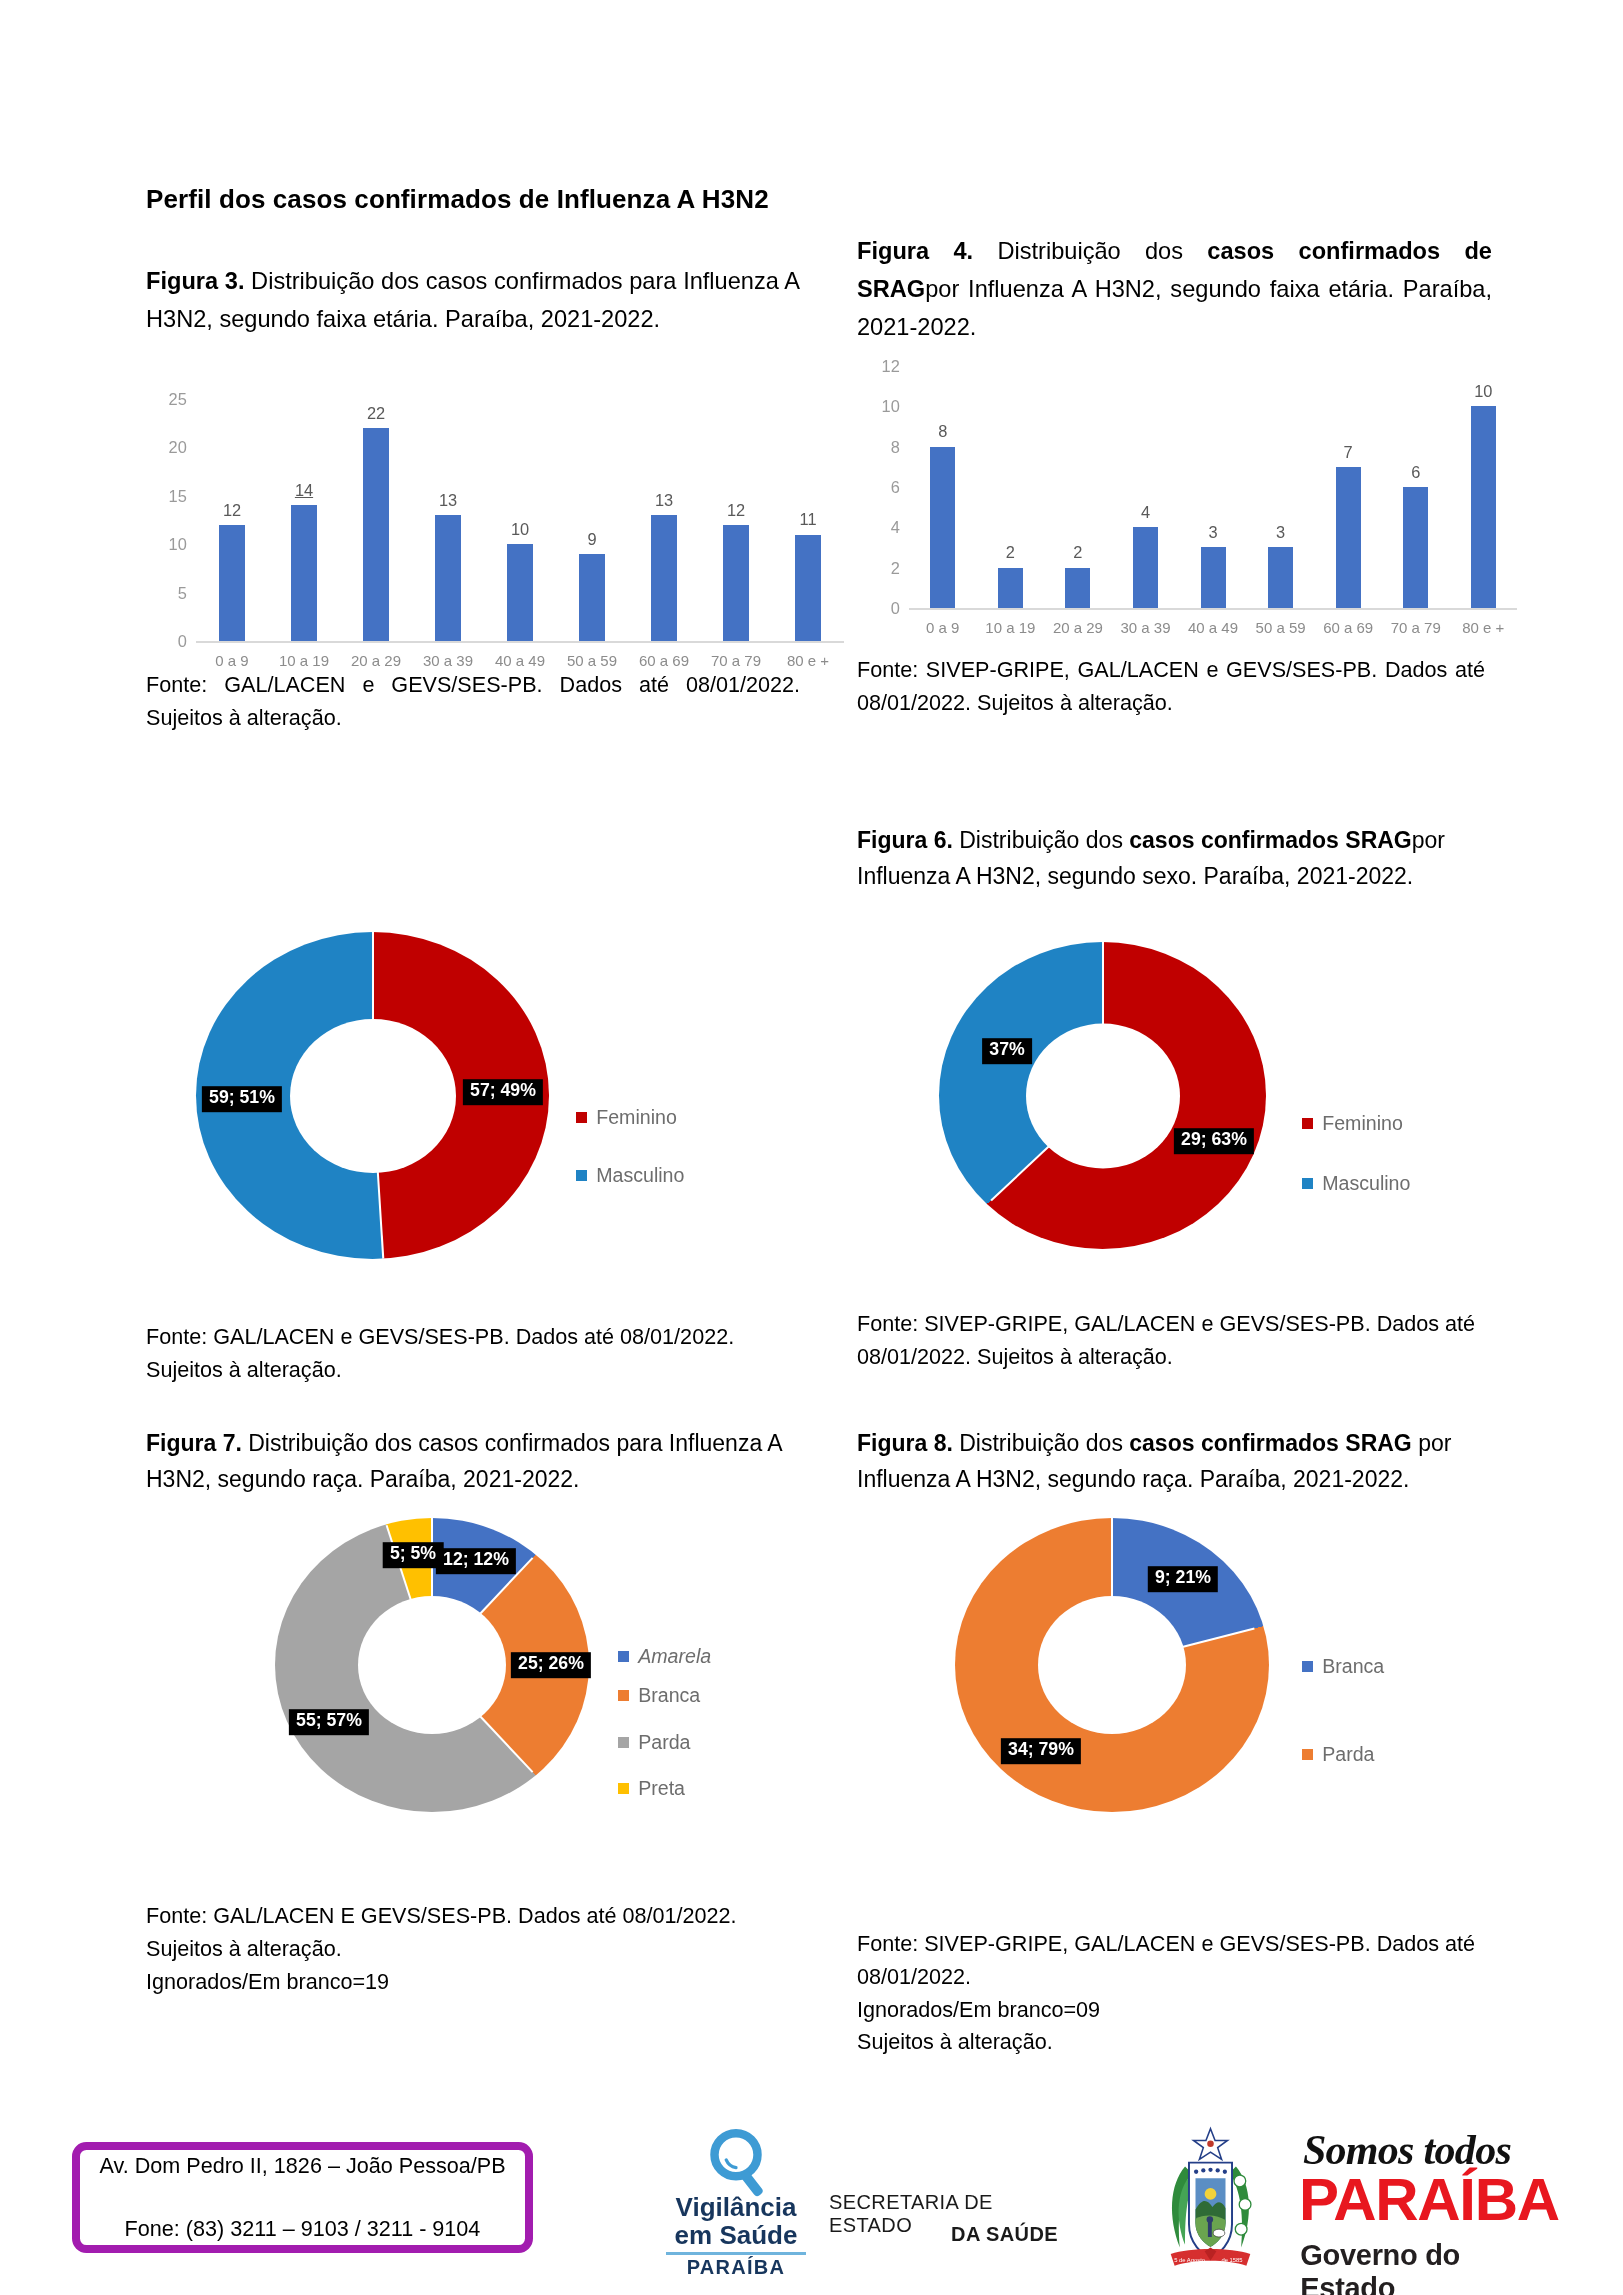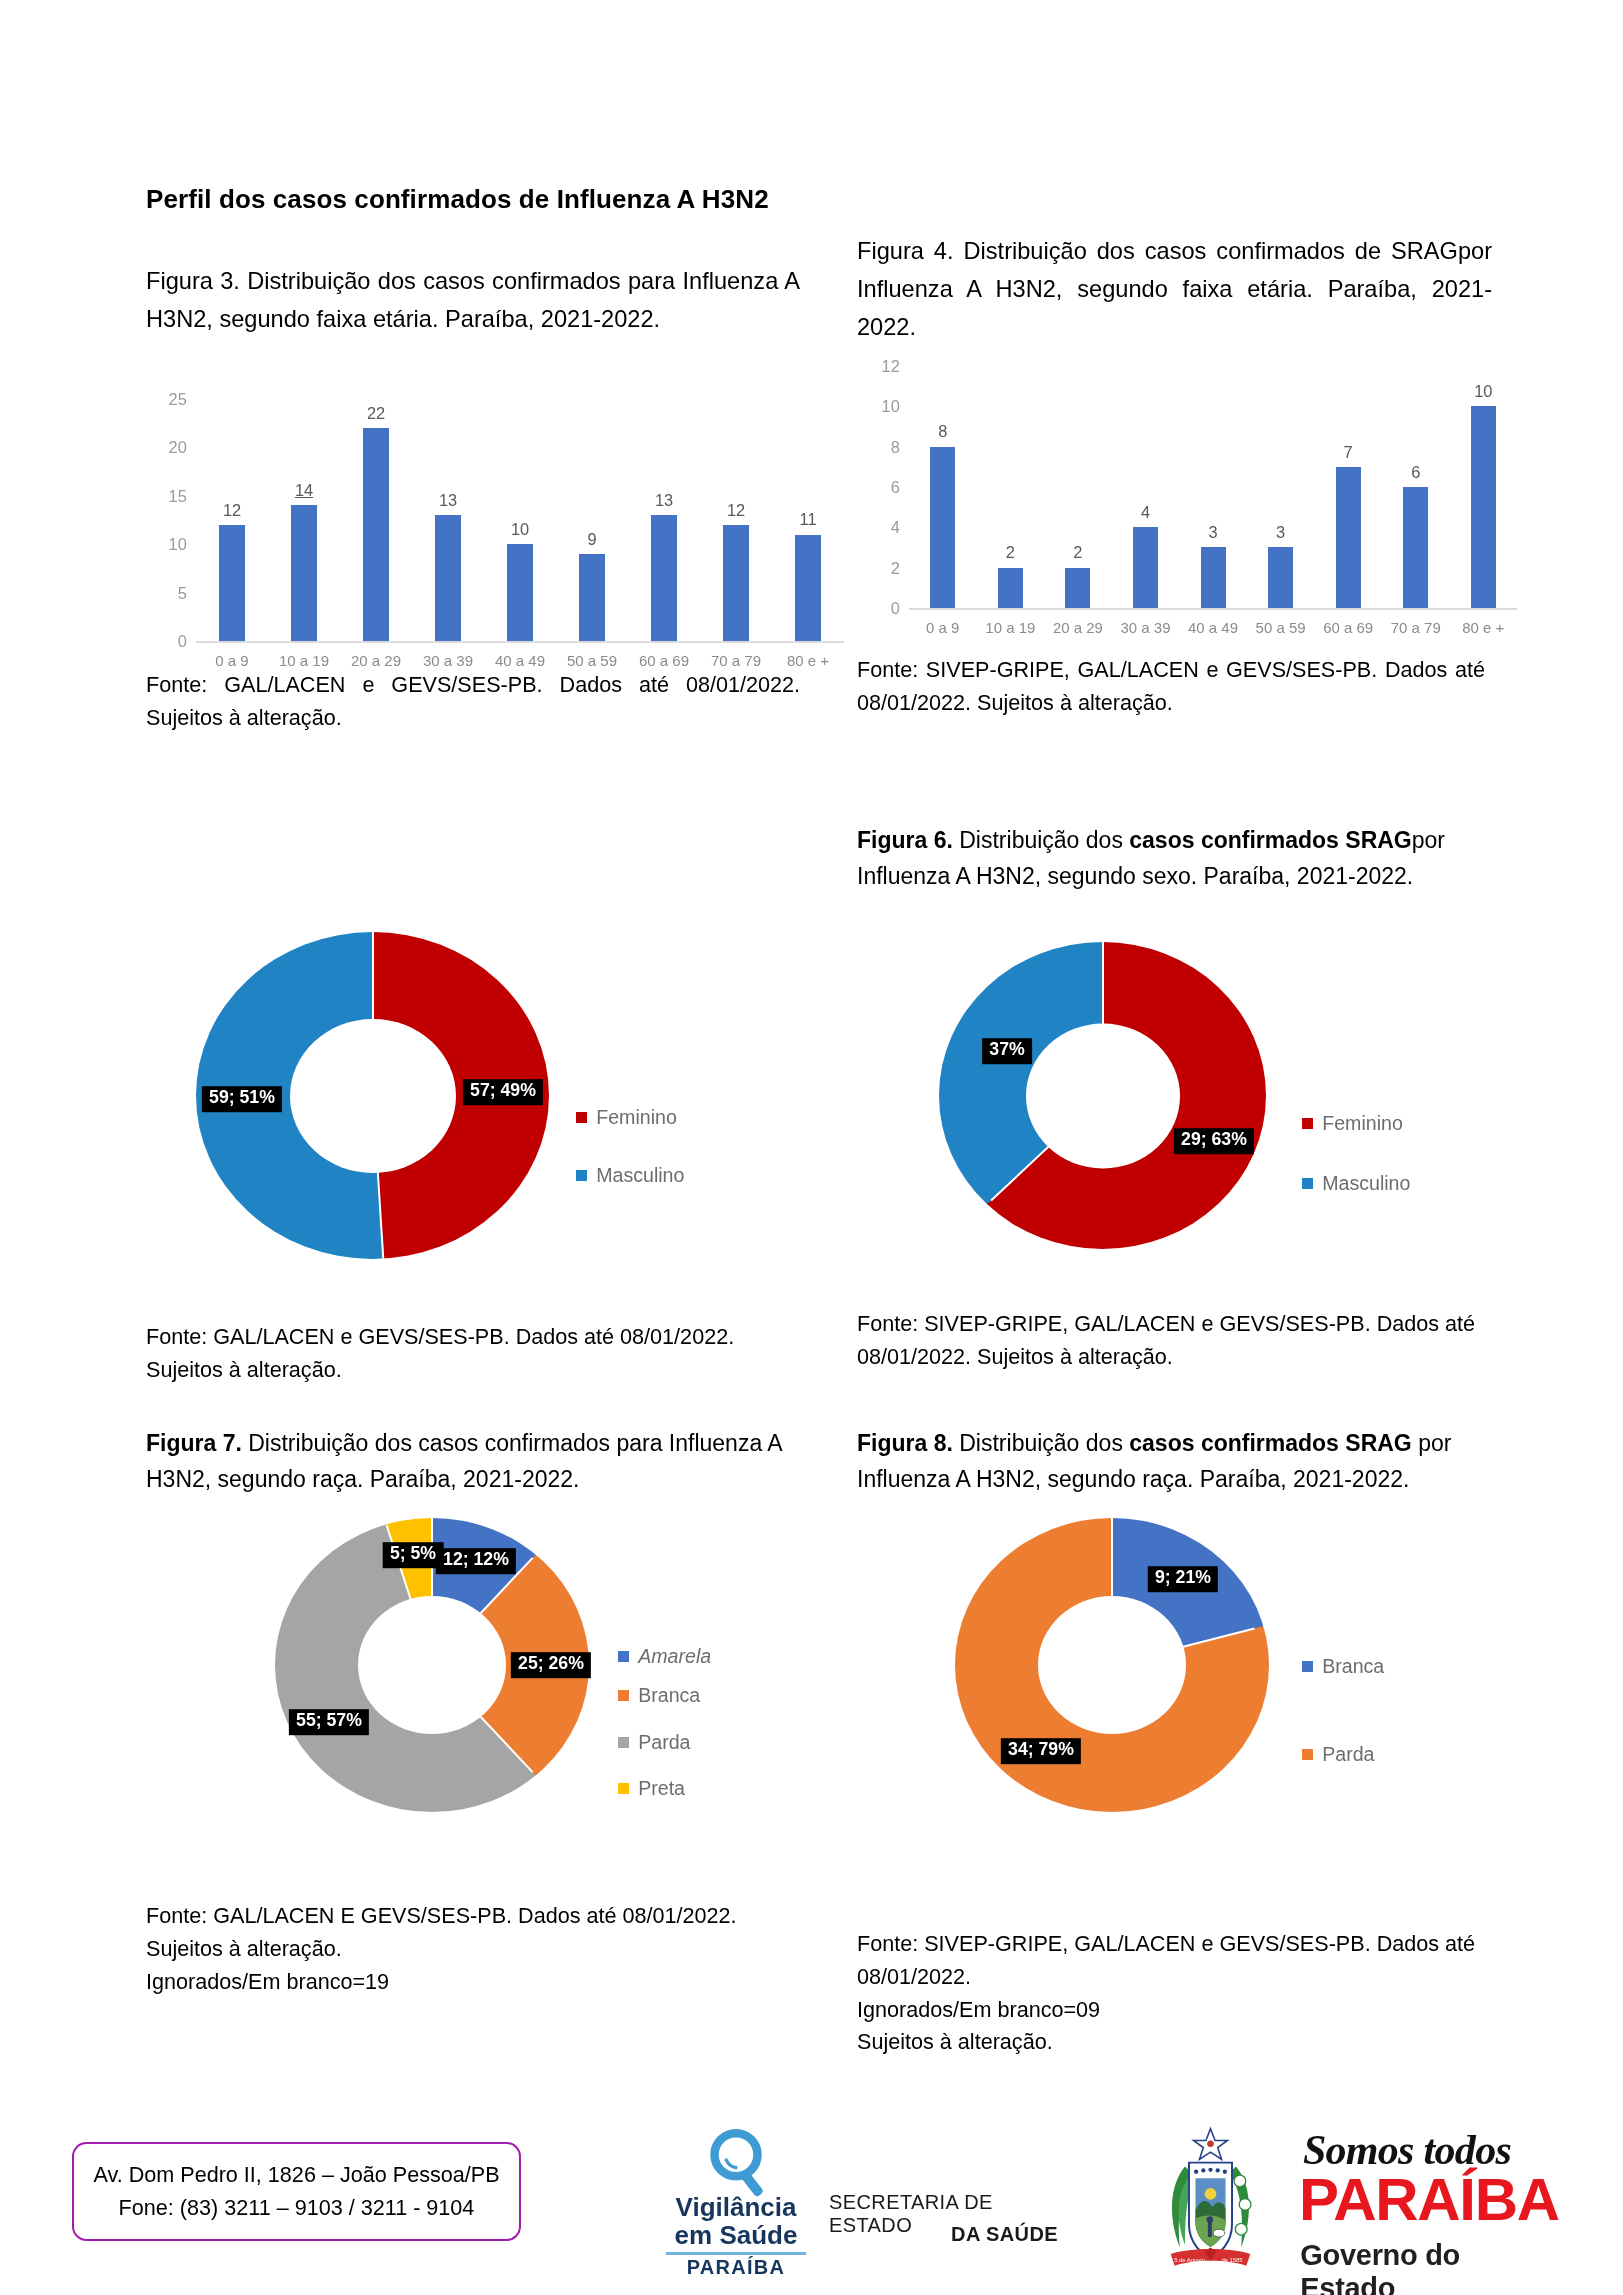--- a/index.html
+++ b/index.html
@@ -13,21 +13,21 @@
   .page{position:absolute;left:0;top:0;width:1623px;height:2295px;overflow:hidden;}
 
   
   .h-title{
     position:absolute;
     font-size:26px;font-weight:bold;letter-spacing:0.1px;
   }
   .para{
     position:absolute;font-size:23.6px;line-height:1.62;text-align:justify;
   }
-  .para b{font-weight:normal;margin-top:8px;}
+  .para b{font-weight:bold;margin-top:8px;}
   .fonte{
     position:absolute;font-size:21.6px;line-height:1.52;text-align:justify;
   }
   .fonte.nojust{text-align:left;}
   .figcap{
     position:absolute;font-size:23px;line-height:1.55;text-align:left;
   }
   .figcap b{font-weight:bold;}
 
   
@@ -62,22 +62,22 @@
     transform:translate(-50%,-50%);
     line-height:1;
   }
   .legend{position:absolute;}
   .legend-row{display:flex;align-items:center;margin-bottom:0;}
   .legend-sw{width:11px;height:11px;margin-right:9.2px;flex:0 0 auto;}
   .legend-tx{font-size:19.6px;color:#6d6d6d;white-space:nowrap;}
 
   
   .footbox{
-    position:absolute;border:2px solid #a21caf;border-radius:14.4px;
-    display:flex;flex-direction:column;align-items:center;justify-content:center;
+    position:absolute;border:8px solid #a21caf;border-radius:14.4px;
+    display:flex;flex-direction:column;align-items:center;justify-content:space-between;
     text-align:center;font-size:21.6px;line-height:1.5;
   }
   .footlogo{position:absolute;}
   .vig-txt{font-weight:bold;color:#17365d;text-align:center;line-height:1.02;}
   .sec-txt{position:absolute;font-size:20px;letter-spacing:0.4px;color:#1a1a1a;}
   .somos-script{
     font-family:"Liberation Serif", serif;font-style:italic;font-weight:bold;
     color:#111;letter-spacing:-0.7px;
   }
   .somos-pb{font-weight:bold;color:#e8171f;letter-spacing:-1.3px;line-height:.92;}

